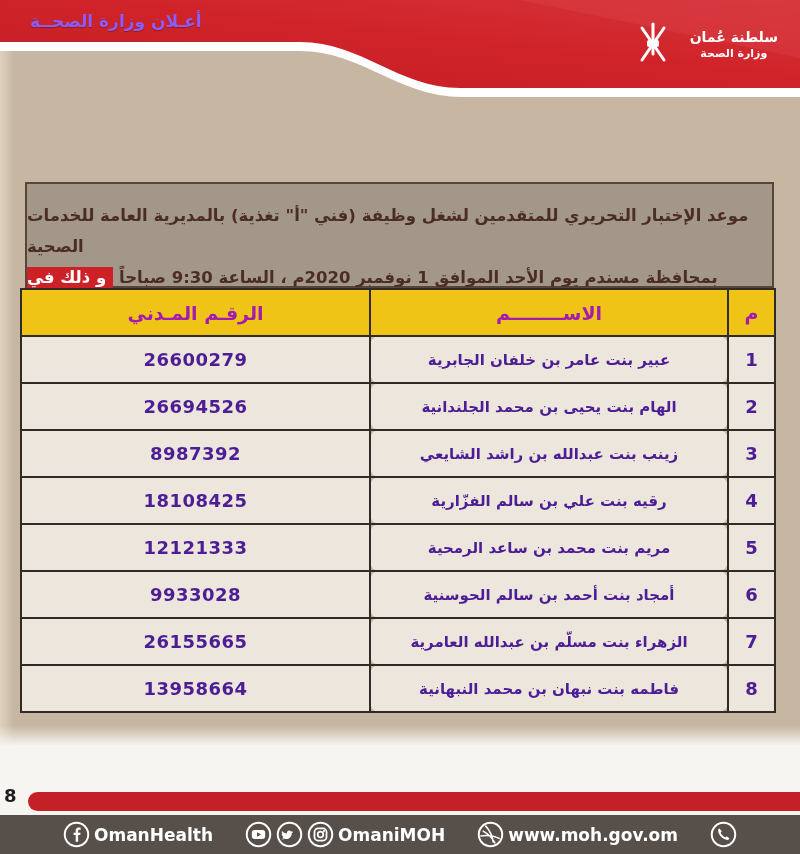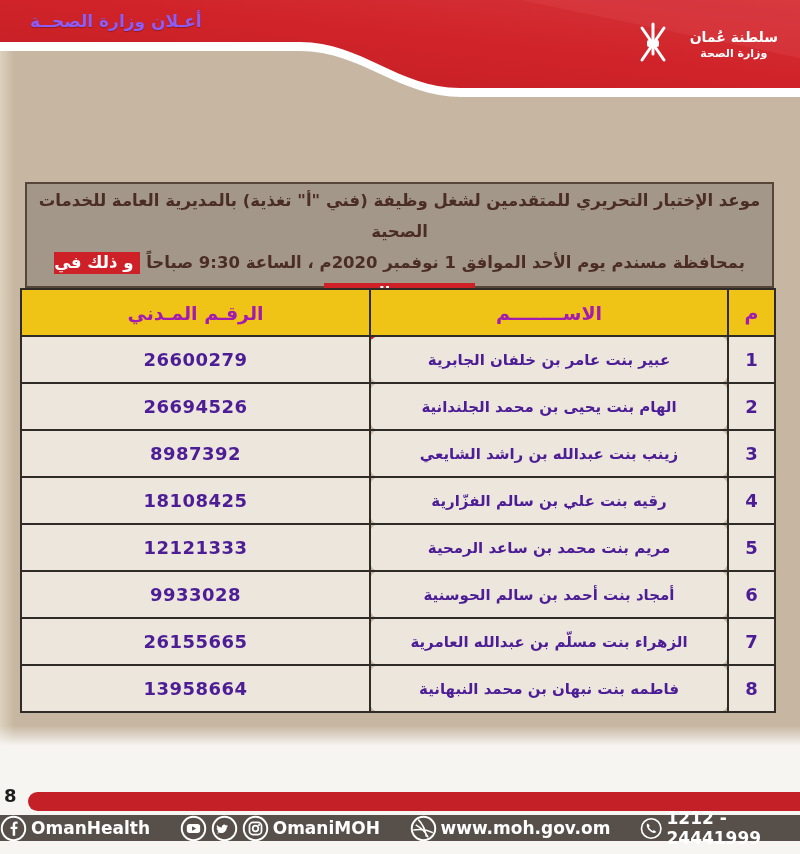--- a/index.html
+++ b/index.html
@@ -20,40 +20,40 @@
     direction:rtl;text-align:left;color:#8b5cf6;font-weight:bold;font-size:17px;
     text-shadow:0 1px 1px rgba(0,0,0,.25);}
   .logo{position:absolute;right:22px;top:14px;display:flex;align-items:center;gap:6px;color:#fff;}
   .logo-text{display:flex;flex-direction:column;align-items:center;line-height:1.25;direction:rtl;}
   .logo-country{font-size:14px;font-weight:bold;}
   .logo-ministry{font-size:11px;font-weight:bold;}
 
   
   .announce{position:absolute;left:25px;top:182px;width:749px;height:106px;
     box-sizing:border-box;background:#a39789;border:2px solid #564639;
-    direction:rtl;text-align:center;color:#4b2d26;font-weight:bold;font-size:16.5px;
-    padding-top:1px;line-height:31px;z-index:2;}
+    direction:rtl;text-align:left;color:#4b2d26;font-weight:bold;font-size:16.5px;
+    padding-top:16px;line-height:31px;z-index:2;}
   .announce .hl{background:#ce2127;color:#fff;padding:1px 7px 2px;}
   .announce .room-line{margin-top:3px;}
 
   
   table.roster{position:absolute;left:20px;top:288px;width:754px;z-index:2;
     border-collapse:collapse;direction:rtl;table-layout:fixed;}
   table.roster td,table.roster th{border:2px solid #2f2b27;padding:0;}
   table.roster th{height:45px;background:#f0c417;color:#a21caf;font-size:19px;font-weight:bold;}
   table.roster td{height:45px;background:#ece6dc;color:#4c1d95;font-weight:bold;text-align:center;}
   td.c-idx{font-size:18px;}
   td.c-name{font-size:15px;border-radius:9px;}
   td.c-civil{font-size:18px;font-family:"DejaVu Sans",sans-serif;letter-spacing:.5px;direction:ltr;}
 
   
   .page-num{position:absolute;left:4px;top:785px;font-size:18px;font-weight:bold;color:#1d1d1d;z-index:3;}
   .red-bar{position:absolute;left:28px;top:792px;width:772px;height:19px;background:#c32127;
     border-radius:10px 0 0 10px;z-index:2;}
-  .footer{position:absolute;left:0;top:815px;width:800px;height:26px;background:#57504a;z-index:3;
+  .footer{position:absolute;left:0;top:815px;width:800px;height:39px;background:#57504a;z-index:3;
     display:flex;align-items:center;justify-content:center;gap:9px;color:#fff;
     font-weight:bold;font-size:17px;}
   .footer .grp{display:flex;align-items:center;gap:4px;}
   .footer .sp{width:14px;}
   .icn{display:block;}
 
   .ltr{direction:ltr;unicode-bidi:isolate;}
 </style>
 </head>
 <body>
@@ -194,17 +194,16 @@
         <path d="M5.5,9.5 C10,12 15,16.5 17.5,21.5 M8,4.5 C12,8.5 14.5,13.5 15.8,20.8 M3.2,14.5 C9,13.5 17,14.5 22,17" fill="none" stroke="#fff" stroke-width="1.5"></path>
       </svg>
       <span>www.moh.gov.om</span>
     </div>
     <span class="sp"></span>
     <div class="grp">
       <svg class="icn" width="27" height="27" viewBox="0 0 26 26">
         <circle cx="13" cy="13" r="11.3" fill="none" stroke="#fff" stroke-width="1.9"></circle>
         <path d="M9.2,7.2 C8.4,7.6 7.8,8.2 7.8,9 C7.9,13.5 12.4,18 16.9,18.2 C17.8,18.2 18.4,17.6 18.8,16.8 L16,14.6 L14.8,15.8 C13,15 11,13 10.2,11.2 L11.4,10 Z" fill="#fff"></path>
       </svg>
-      <span class="ltr">1212 - 24441999</span>
     </div>
   </div>
 
 </div>
 
 </body></html>

